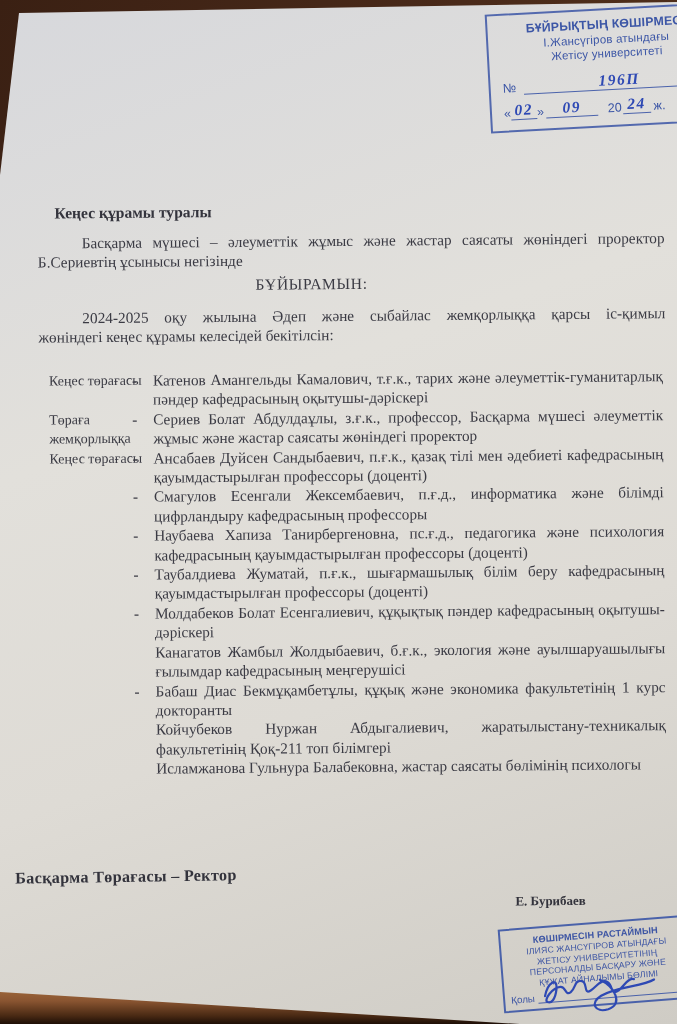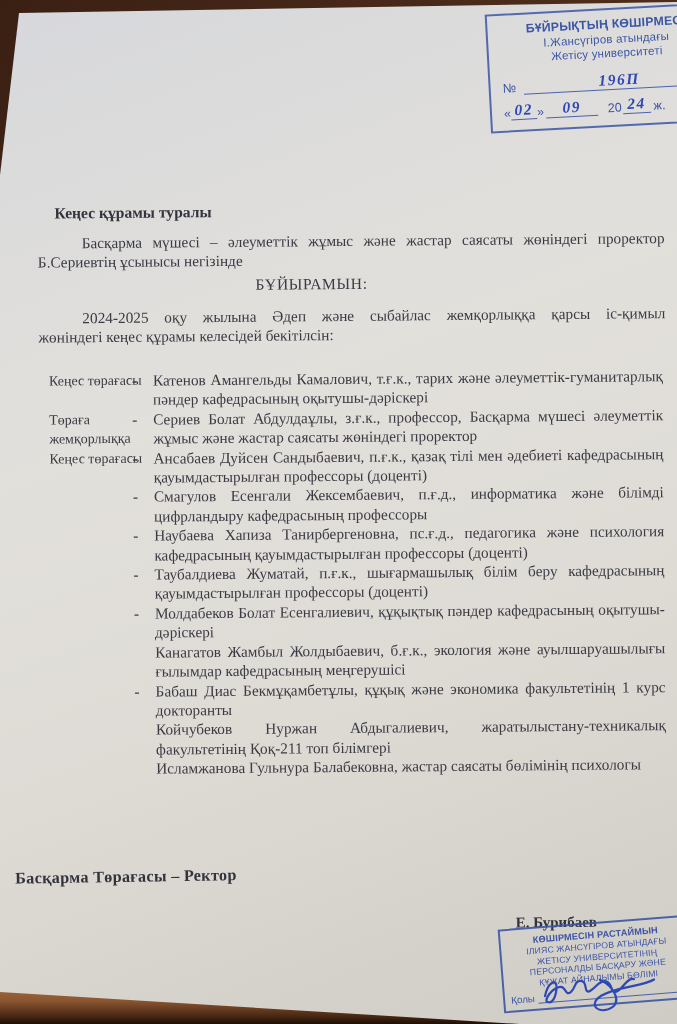--- a/index.html
+++ b/index.html
@@ -48,21 +48,21 @@
   .role:nth-child(2){top:39px;}
   .role:nth-child(3){top:78px;}
 
   .members{position:absolute;left:133px;top:369px;width:531px;font-size:15.3px;line-height:19.4px;}
   .member{display:flex;}
   .marker{width:21px;flex:none;text-align:left;}
   .mtext{flex:1;text-align:justify;}
 
   .sig-position{position:absolute;left:12px;top:866px;font-weight:bold;font-size:16.2px;
     letter-spacing:.3px;color:#33333c;transform:rotate(-0.4deg);}
-  .sig-name{position:absolute;left:512px;top:916px;font-weight:bold;font-size:15px;color:#33333c;}
+  .sig-name{position:absolute;left:512px;top:895px;font-weight:bold;font-size:13px;color:#33333c;}
 
   
   .stamp-bottom{position:absolute;left:494px;top:931px;width:178px;
     padding:6px 6px 5px;border:2px solid rgba(59,85,166,.9);
     transform:rotate(-4deg);transform-origin:left top;
     color:#3d55a4;font-family:"Liberation Sans",sans-serif;text-align:center;}
   .sb-line{font-size:8.7px;line-height:10.8px;letter-spacing:.15px;white-space:nowrap;}
   .sb-bold{font-weight:bold;font-size:9.2px;}
   .sb-sig-row{display:flex;align-items:flex-end;margin-top:3px;font-size:9.8px;}
   .sb-sig-line{flex:1;border-bottom:1.6px solid rgba(59,85,166,.9);height:11px;margin-left:3px;}

